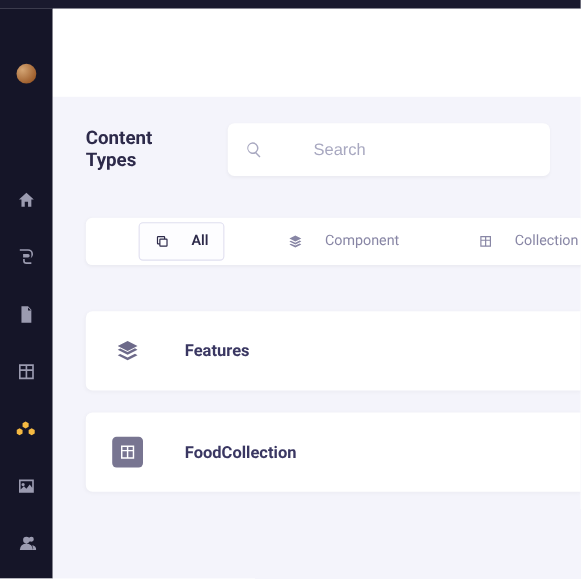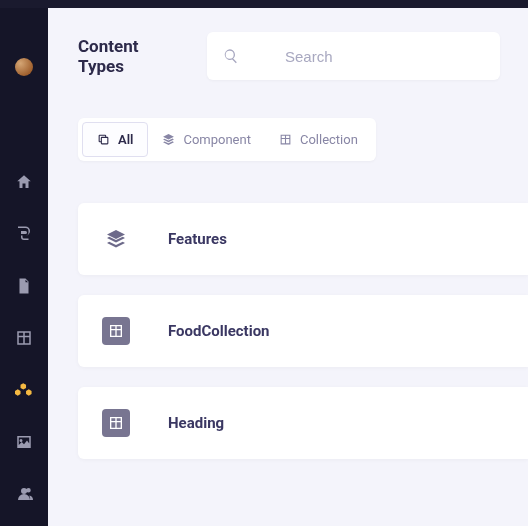--- a/index.html
+++ b/index.html
@@ -42,21 +42,21 @@
     cursor: pointer;
   }
   .nav-icon.active { color: #f5b942; }
   .nav-icon svg { width: 18px; height: 18px; }
 
   .main {
     position: absolute;
     top: 8px; left: 48px; right: 0; bottom: 0;
     background: #ffffff;
     display: flex;
-    flex-direction: row;
+    flex-direction: column;
     justify-content: space-between;
   }
   .header-white {
     height: 80px;
     background: #ffffff;
   }
   .content-area {
     flex: 1;
     background: #f4f4fb;
     padding: 24px 0 0 30px;
@@ -98,26 +98,27 @@
     display: inline-flex;
     background: #ffffff;
     border-radius: 6px;
     padding: 4px;
     margin-bottom: 42px;
     box-shadow: 0 1px 3px rgba(0,0,0,0.04);
   }
   .filter-tab {
     display: flex;
     align-items: center;
-    gap: 8px;
+    gap: 20px;
     padding: 9px 14px;
     font-size: 13px;
     color: #8886a5;
     border-radius: 4px;
     cursor: pointer;
+    margin-left: 44px;
   }
   .filter-tab.active {
     color: #2d2a4a;
     font-weight: 600;
     border: 1px solid #e0dff0;
     background: #fdfdff;
   }
   .filter-tab svg { width: 13px; height: 13px; }
 
   .type-list {
@@ -245,24 +246,16 @@
         <div class="type-name">Features</div>
       </div>
       <div class="type-card">
         <div class="type-icon grid-box">
           <svg viewBox="0 0 24 24" fill="currentColor">
               <path d="M3 3h18v18H3V3zm2 2v4h6V5H5zm8 0v4h6V5h-6zM5 11v8h6v-8H5zm8 0v8h6v-8h-6z"></path>
             </svg>
         </div>
         <div class="type-name">FoodCollection</div>
       </div>
-      <div class="type-card">
-        <div class="type-icon grid-box">
-          <svg viewBox="0 0 24 24" fill="currentColor">
-              <path d="M3 3h18v18H3V3zm2 2v4h6V5H5zm8 0v4h6V5h-6zM5 11v8h6v-8H5zm8 0v8h6v-8h-6z"></path>
-            </svg>
-        </div>
-        <div class="type-name">Heading</div>
-      </div>
     </div>
 
   </div>
 </div>
 
 </body></html>

